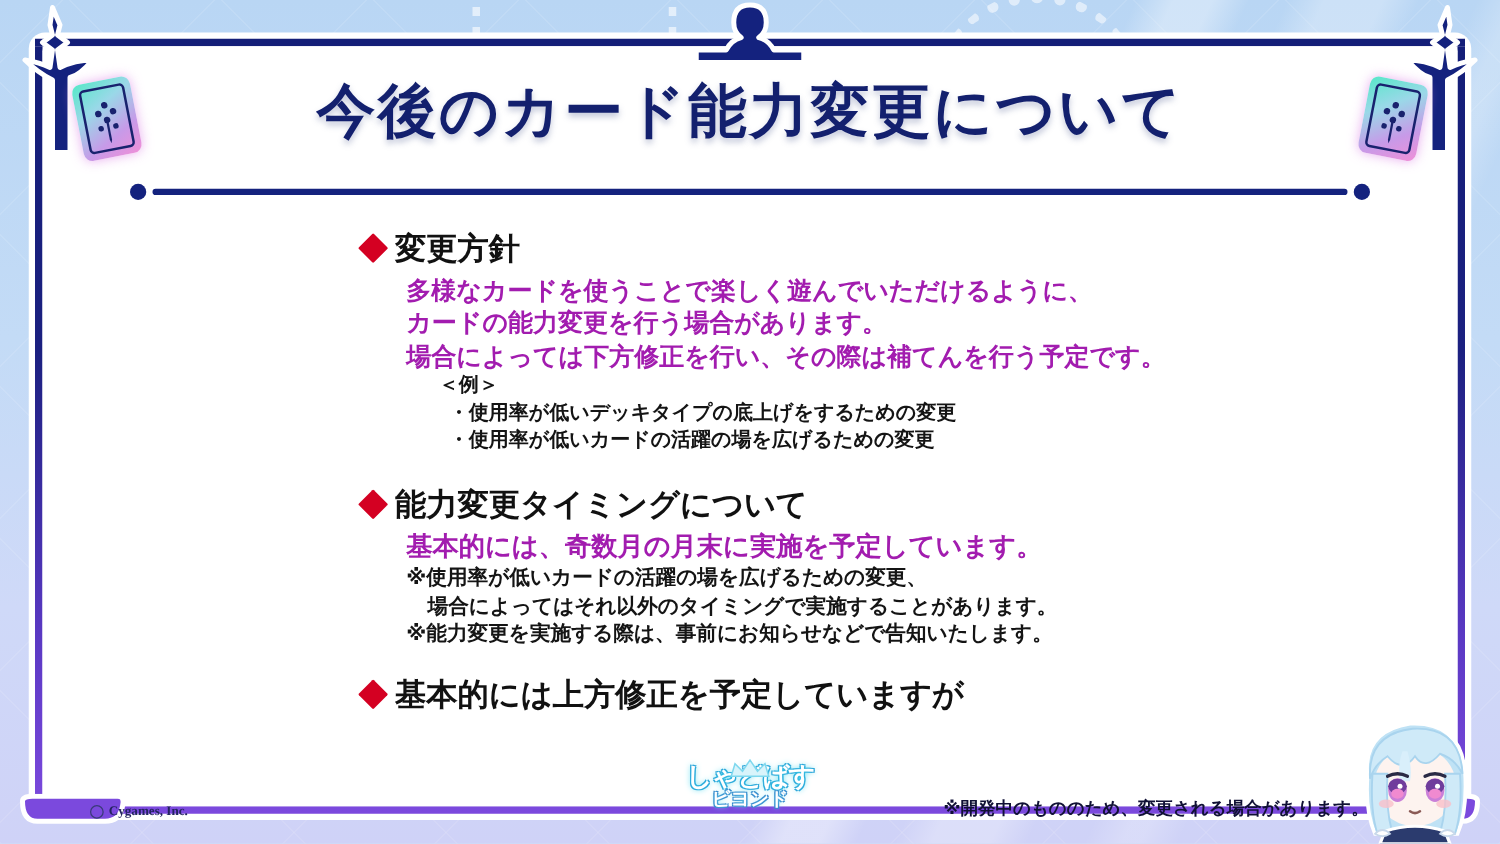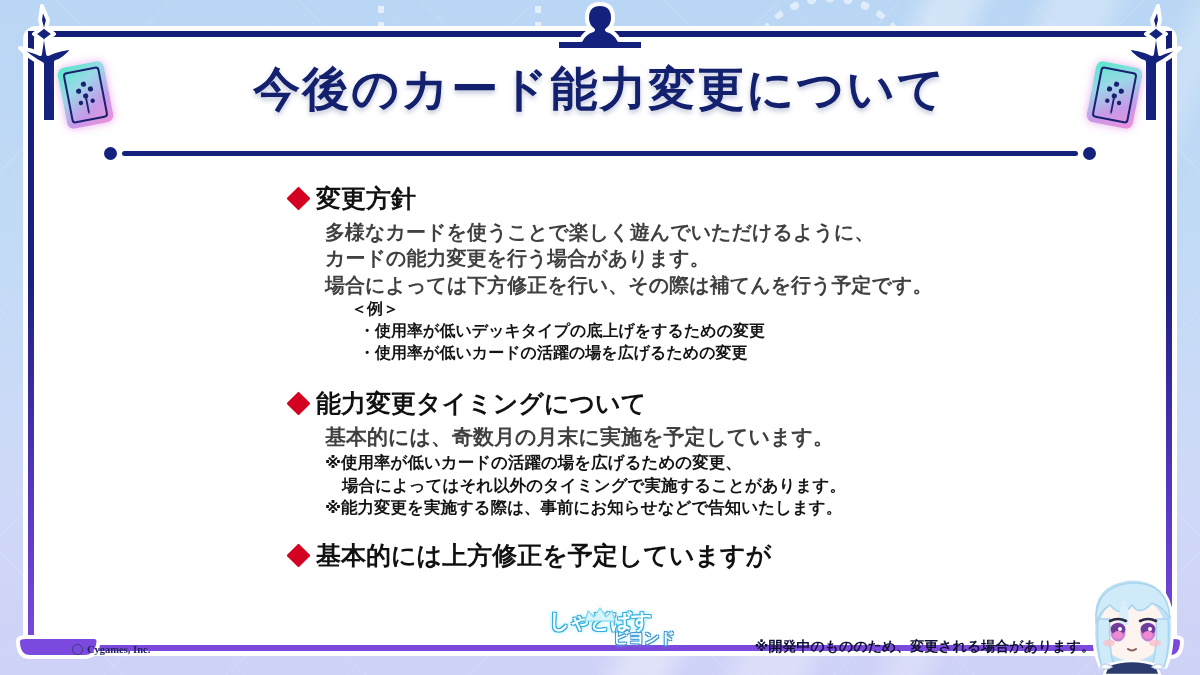--- a/index.html
+++ b/index.html
@@ -123,21 +123,21 @@
     font-size:25px;font-weight:bold;color:#111;
     font-family:"DejaVu Sans","Liberation Sans",sans-serif;
     margin-bottom:4px;
   }
   .diamond{
     width:17px;height:17px;background:#d40022;
     transform:rotate(45deg);flex:none;border-radius:1px;
   }
   .lines{margin-left:35px;}
   .line{
-    font-size:20px;font-weight:bold;line-height:1.32;color:#404040;
+    font-size:20px;font-weight:bold;line-height:1.32;color:#a21caf;
     font-family:"DejaVu Sans","Liberation Sans",sans-serif;
     white-space:nowrap;
   }
   .line.lead{font-size:21px;}
   .sub{margin-left:26px;}
   .sub .ex-label{font-size:16px;font-weight:bold;line-height:1.35;}
   .sub .ex{font-size:16px;font-weight:bold;line-height:1.4;margin-left:8px;}
   .note{font-size:16.5px;font-weight:bold;line-height:1.36;}
   .note.indent{margin-left:17px;}
 
@@ -170,22 +170,21 @@
     letter-spacing:-1px;line-height:1;
     text-shadow:0 0 5px #3bd4ea, 1px 1px 0 #2b9fd8, -1px 1px 0 #2b9fd8,
                 1px -1px 0 #2b9fd8, -1px -1px 0 #2b9fd8;
     font-family:"DejaVu Sans","Liberation Sans",sans-serif;
   }
   .logo .lg-sub{
     font-size:15px;font-weight:bold;color:#ffffff;letter-spacing:0px;
     line-height:1.1;
     text-shadow:0 0 4px #6fe0f2, 1px 1px 0 #2f7fc8, -1px 1px 0 #2f7fc8,
                 1px -1px 0 #2f7fc8, -1px -1px 0 #2f7fc8;
-    font-family:Liberation Mono, monospace;
-    text-align:right;
+    font-family:Liberation Sans, sans-serif;
   }
   .logo .crown{
     position:absolute;left:50%;top:-4px;transform:translateX(-50%);
     width:34px;height:16px;
   }
 
   
   .character{
     position:absolute;right:4px;bottom:0;width:128px;height:112px;
   }

